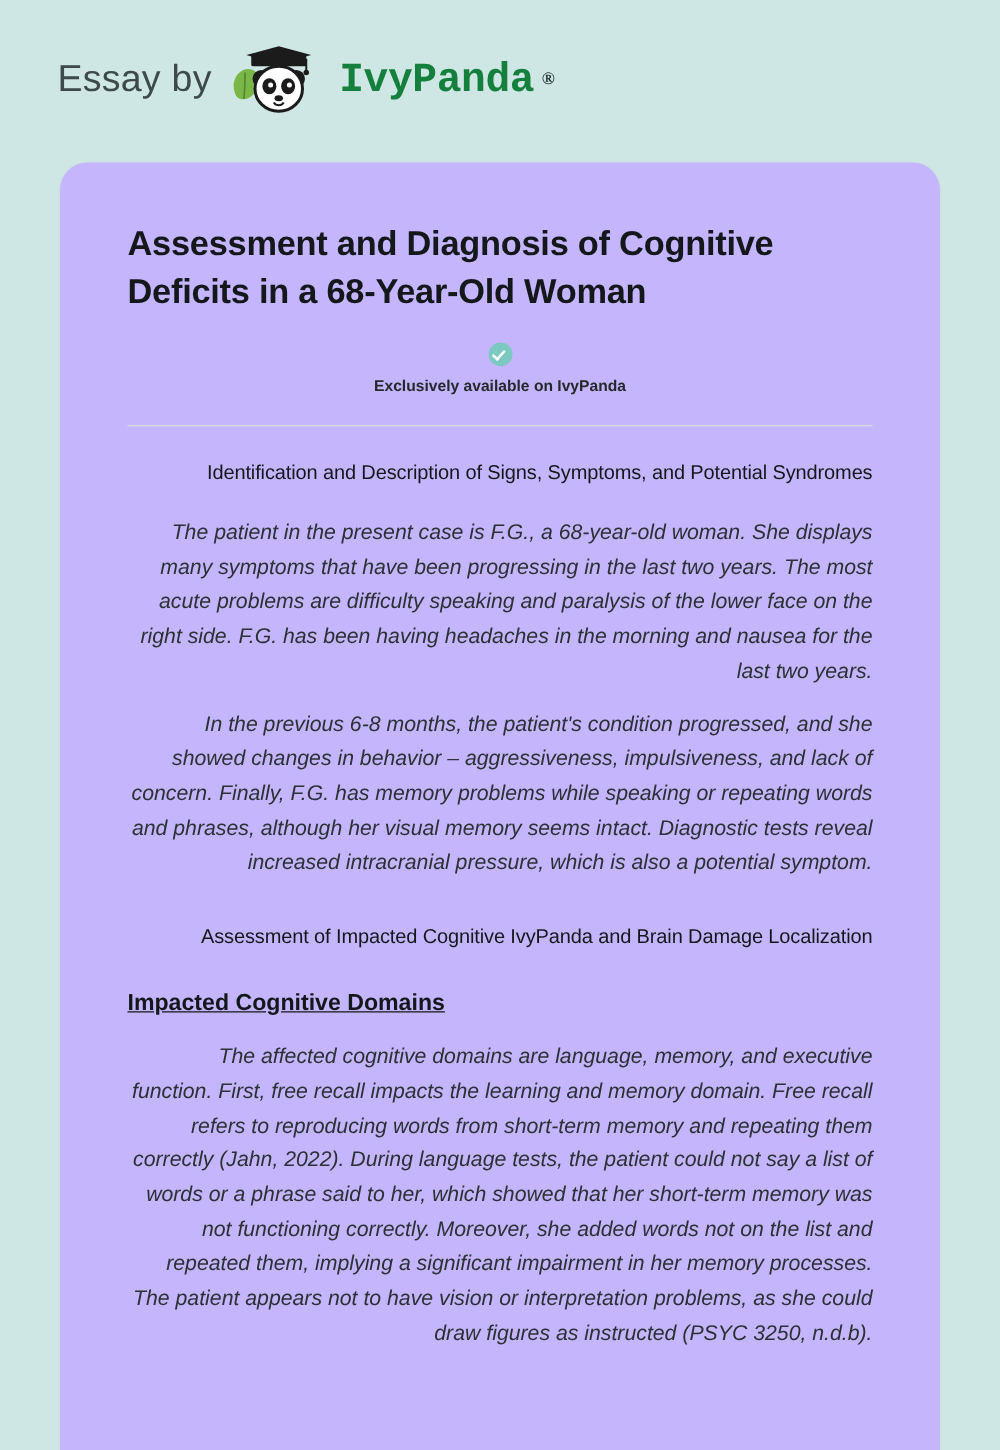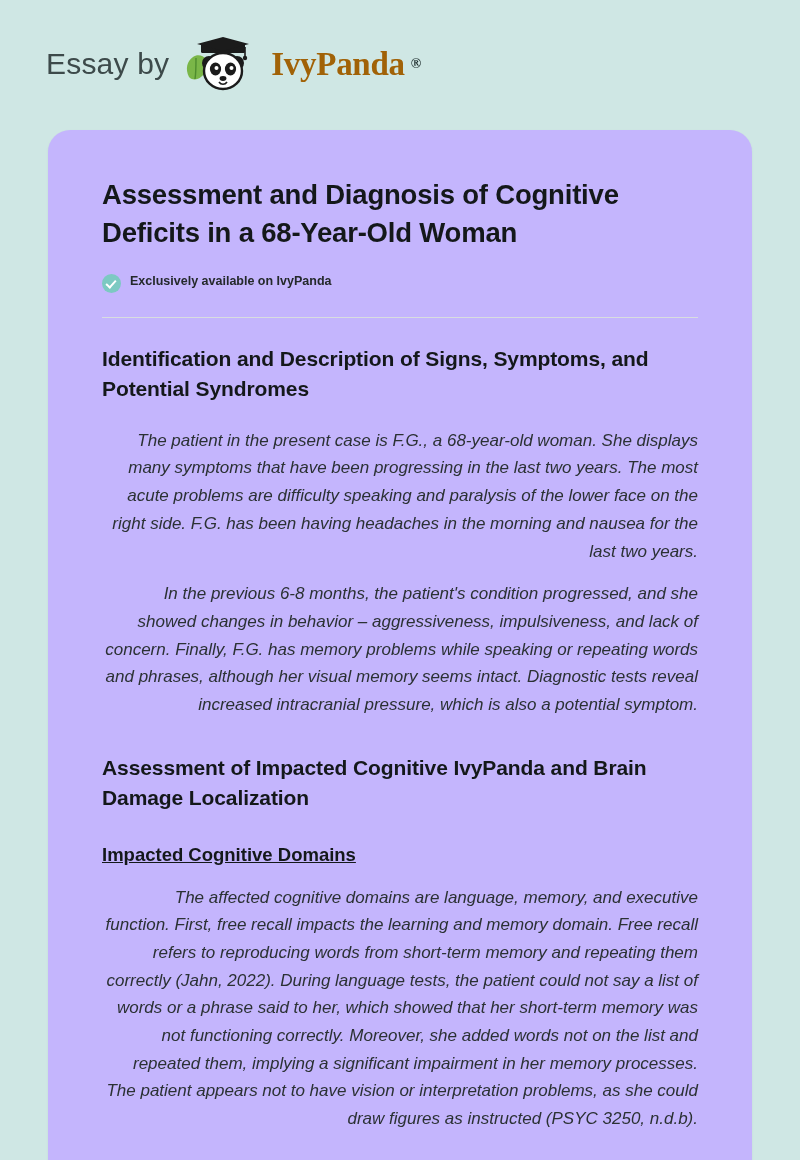--- a/index.html
+++ b/index.html
@@ -39,24 +39,24 @@
     align-items: center;
     gap: 6px;
   }
   .panda-mark {
     width: 86px;
     height: 62px;
     position: relative;
     display: block;
   }
   .brand-name {
-    font-family: Liberation Serif, serif;
+    font-family: Liberation Mono, monospace;
     font-size: 33px;
     font-weight: bold;
-    color: #a16207;
+    color: #15803d;
     letter-spacing: -0.3px;
   }
   .brand-reg {
     font-family: "Liberation Serif", serif;
     font-size: 14px;
     vertical-align: super;
     font-weight: bold;
     color: #1c2b2b;
   }
   .card {
@@ -74,23 +74,24 @@
   h1.doc-title {
     font-size: 27.5px;
     line-height: 1.38;
     margin: 0 0 22px 0;
     color: #14181a;
     font-weight: bold;
     letter-spacing: -0.2px;
   }
   .exclusive {
     display: flex;
-    align-items: flex-start;
+    align-items: center;
     gap: 9px;
     margin-bottom: 24px;
+    flex-direction: column;
   }
   .check-badge {
     width: 19px;
     height: 19px;
     border-radius: 50%;
     background: #7cc9c2;
     position: relative;
     flex: none;
   }
   .check-badge::after {
@@ -108,26 +109,27 @@
     font-size: 12.5px;
     font-weight: bold;
     color: #24292b;
   }
   .divider {
     border: none;
     border-top: 1px solid #d8dde0;
     margin: 0 0 26px 0;
   }
   h2.sec {
-    font-size: 21px;
+    font-size: 16px;
     line-height: 1.45;
     margin: 0 0 22px 0;
     color: #14181a;
-    font-weight: bold;
+    font-weight: normal;
     letter-spacing: -0.1px;
+    text-align: right;
   }
   h2.sec.spaced {
     margin-top: 34px;
   }
   h3.sub {
     font-size: 18.5px;
     line-height: 1.4;
     margin: 28px 0 16px 0;
     color: #14181a;
     font-weight: bold;

